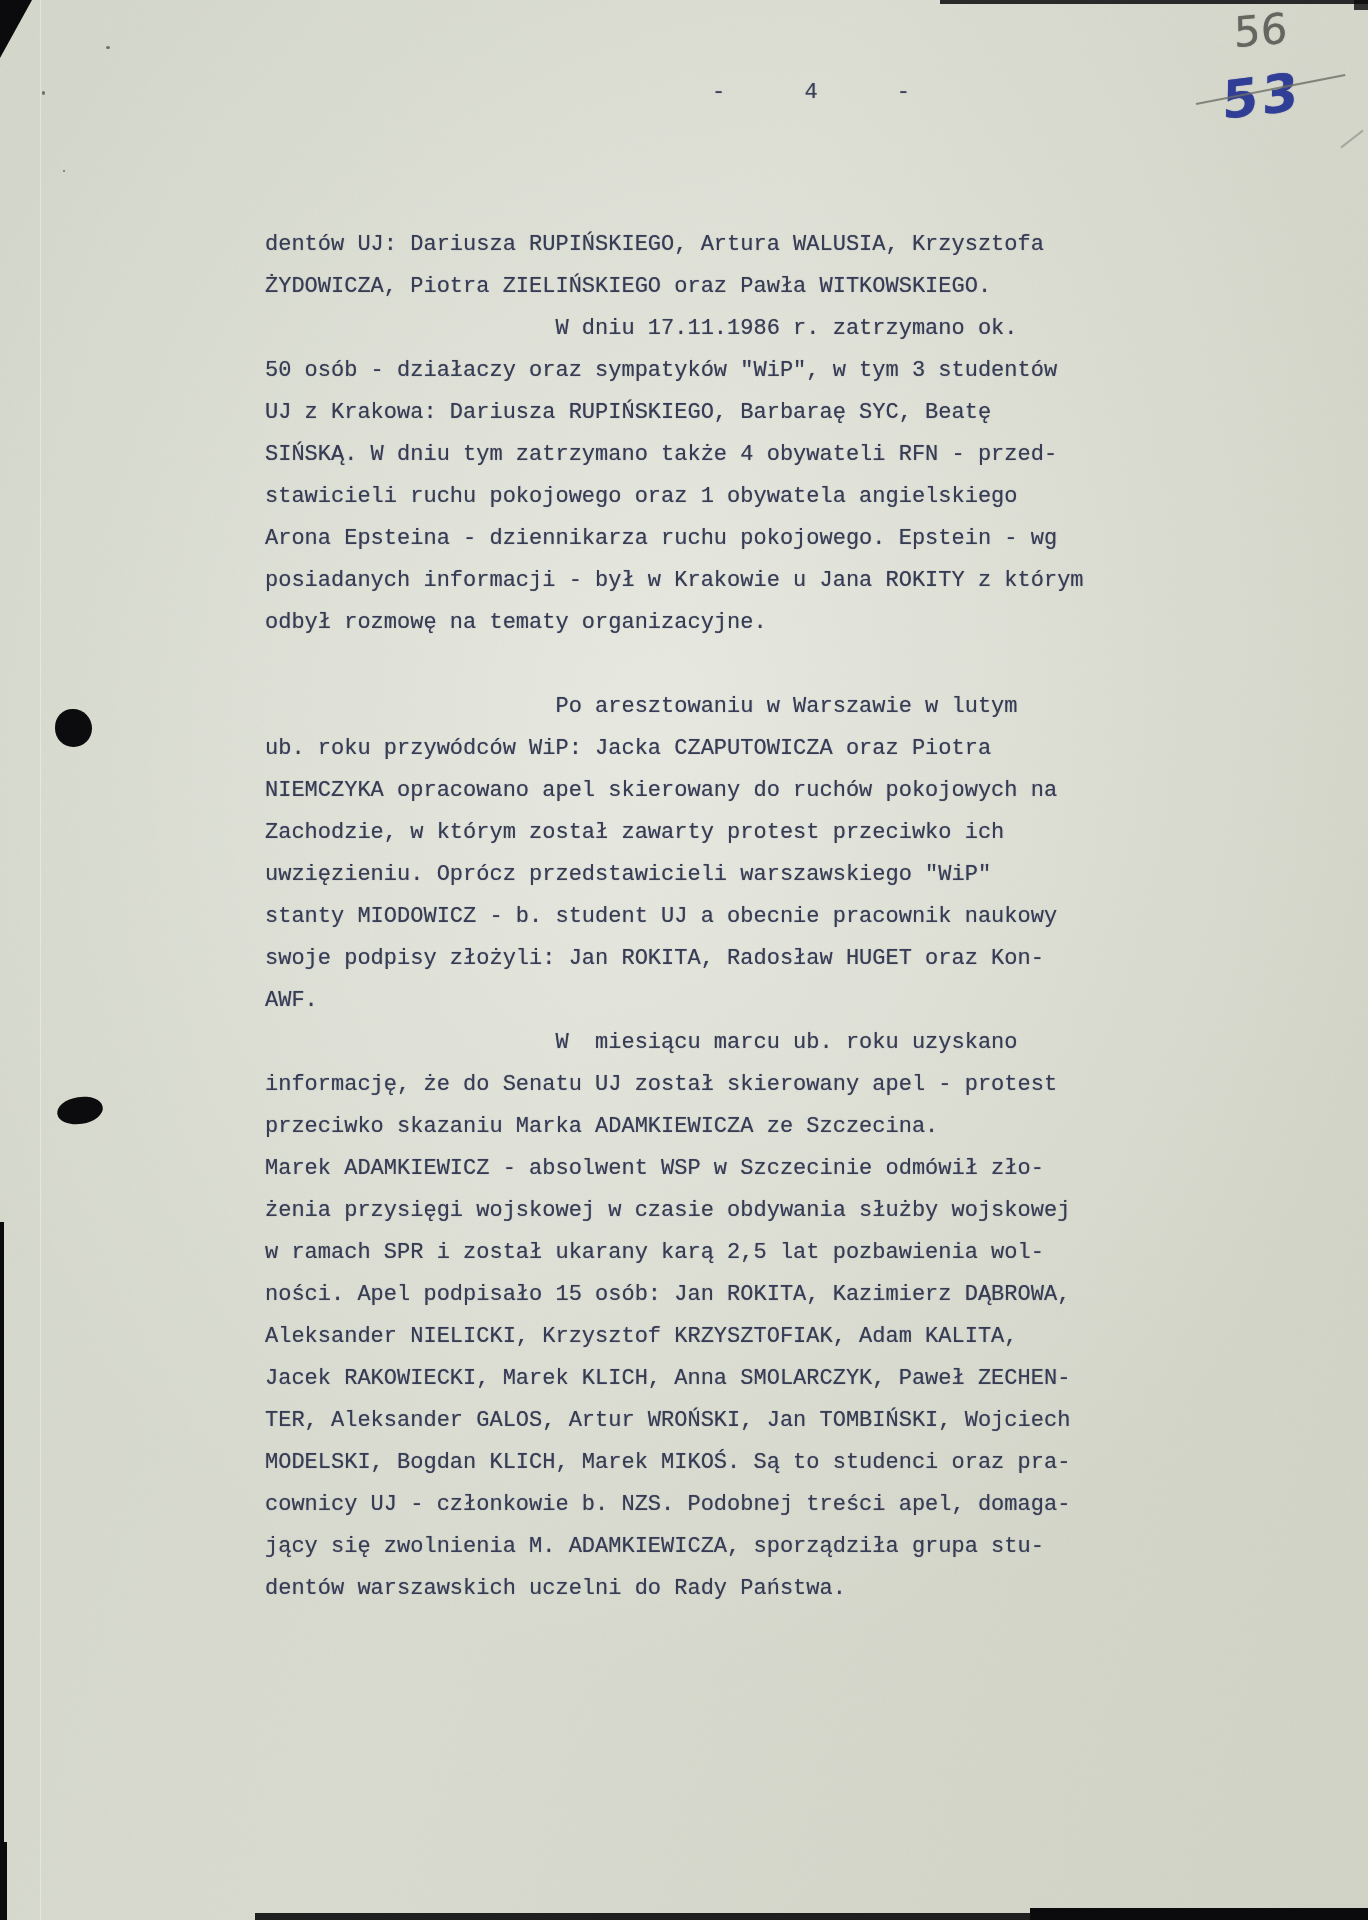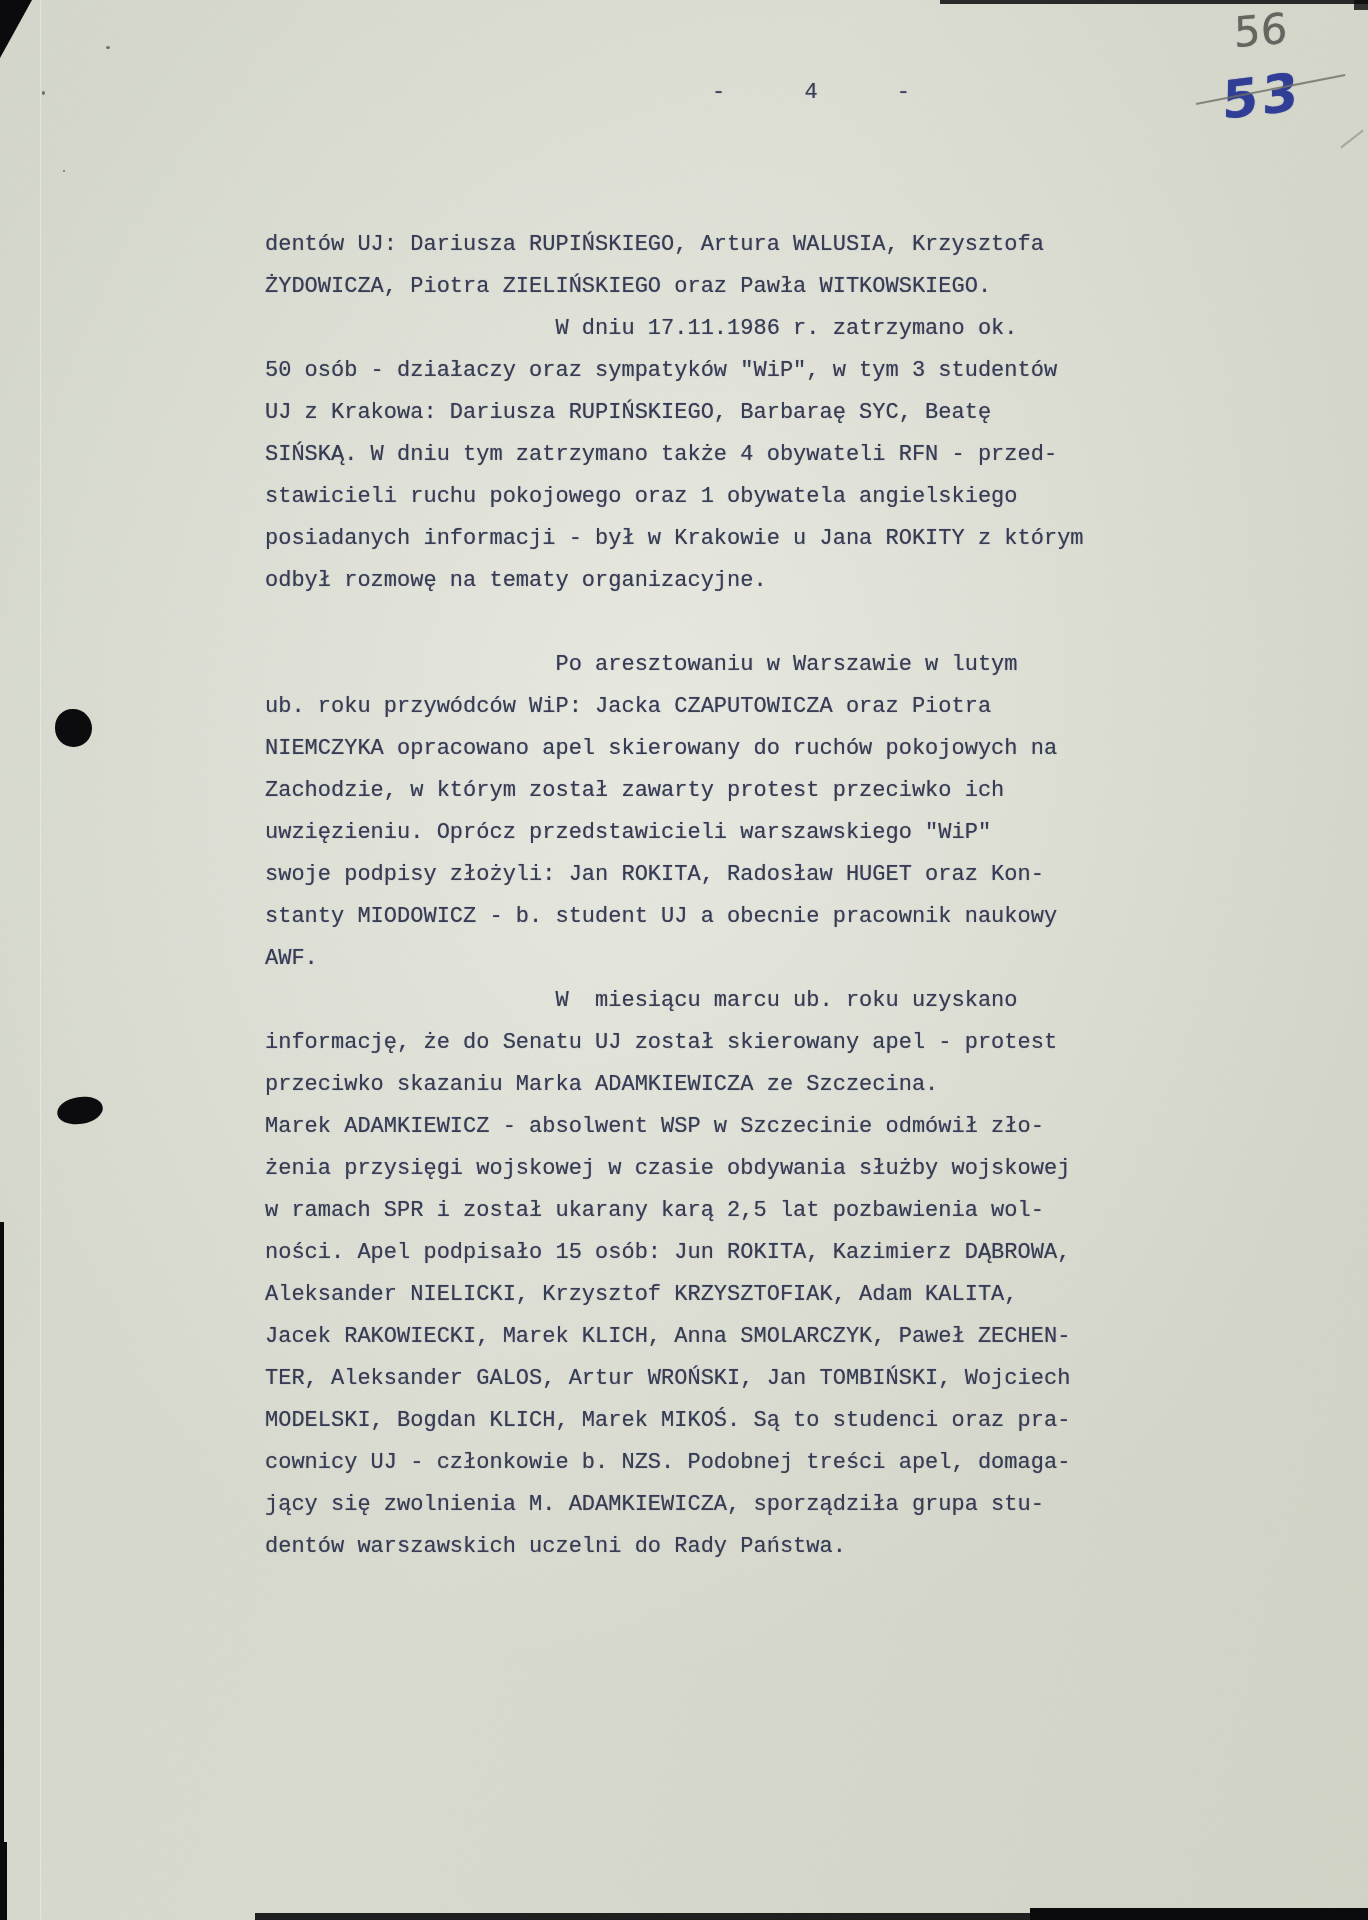--- a/index.html
+++ b/index.html
@@ -114,38 +114,39 @@
   <div class="strike-small"></div>
 
   <div class="doc-body">
       <div class="tline">dentów UJ: Dariusza RUPIŃSKIEGO, Artura WALUSIA, Krzysztofa</div>
       <div class="tline">ŻYDOWICZA, Piotra ZIELIŃSKIEGO oraz Pawła WITKOWSKIEGO.</div>
       <div class="tline">                      W dniu 17.11.1986 r. zatrzymano ok.</div>
       <div class="tline">50 osób - działaczy oraz sympatyków "WiP", w tym 3 studentów</div>
       <div class="tline">UJ z Krakowa: Dariusza RUPIŃSKIEGO, Barbaraę SYC, Beatę</div>
       <div class="tline">SIŃSKĄ. W dniu tym zatrzymano także 4 obywateli RFN - przed-</div>
       <div class="tline">stawicieli ruchu pokojowego oraz 1 obywatela angielskiego</div>
+      <div class="tline">Arona Epsteina - dziennikarza ruchu pokojowego. Epstein - wg</div>
       <div class="tline">posiadanych informacji - był w Krakowie u Jana ROKITY z którym</div>
       <div class="tline">odbył rozmowę na tematy organizacyjne.</div>
       <div class="tline"></div>
       <div class="tline">                      Po aresztowaniu w Warszawie w lutym</div>
       <div class="tline">ub. roku przywódców WiP: Jacka CZAPUTOWICZA oraz Piotra</div>
       <div class="tline">NIEMCZYKA opracowano apel skierowany do ruchów pokojowych na</div>
       <div class="tline">Zachodzie, w którym został zawarty protest przeciwko ich</div>
       <div class="tline">uwzięzieniu. Oprócz przedstawicieli warszawskiego "WiP"</div>
+      <div class="tline">stanty MIODOWICZ - b. student UJ a obecnie pracownik naukowy</div>
       <div class="tline">swoje podpisy złożyli: Jan ROKITA, Radosław HUGET oraz Kon-</div>
-      <div class="tline">stanty MIODOWICZ - b. student UJ a obecnie pracownik naukowy</div>
       <div class="tline">AWF.</div>
       <div class="tline">                      W  miesiącu marcu ub. roku uzyskano</div>
       <div class="tline">informację, że do Senatu UJ został skierowany apel - protest</div>
       <div class="tline">przeciwko skazaniu Marka ADAMKIEWICZA ze Szczecina.</div>
       <div class="tline">Marek ADAMKIEWICZ - absolwent WSP w Szczecinie odmówił zło-</div>
       <div class="tline">żenia przysięgi wojskowej w czasie obdywania służby wojskowej</div>
       <div class="tline">w ramach SPR i został ukarany karą 2,5 lat pozbawienia wol-</div>
-      <div class="tline">ności. Apel podpisało 15 osób: Jun ROKITA, Kazimierz DĄBROWA,</div>
+      <div class="tline">ności. Apel podpisało 15 osób: Jan ROKITA, Kazimierz DĄBROWA,</div>
       <div class="tline">Aleksander NIELICKI, Krzysztof KRZYSZTOFIAK, Adam KALITA,</div>
       <div class="tline">Jacek RAKOWIECKI, Marek KLICH, Anna SMOLARCZYK, Paweł ZECHEN-</div>
       <div class="tline">TER, Aleksander GALOS, Artur WROŃSKI, Jan TOMBIŃSKI, Wojciech</div>
       <div class="tline">MODELSKI, Bogdan KLICH, Marek MIKOŚ. Są to studenci oraz pra-</div>
       <div class="tline">cownicy UJ - członkowie b. NZS. Podobnej treści apel, domaga-</div>
       <div class="tline">jący się zwolnienia M. ADAMKIEWICZA, sporządziła grupa stu-</div>
       <div class="tline">dentów warszawskich uczelni do Rady Państwa.</div>
     </div>
 
   <div class="corner-tl"></div>

